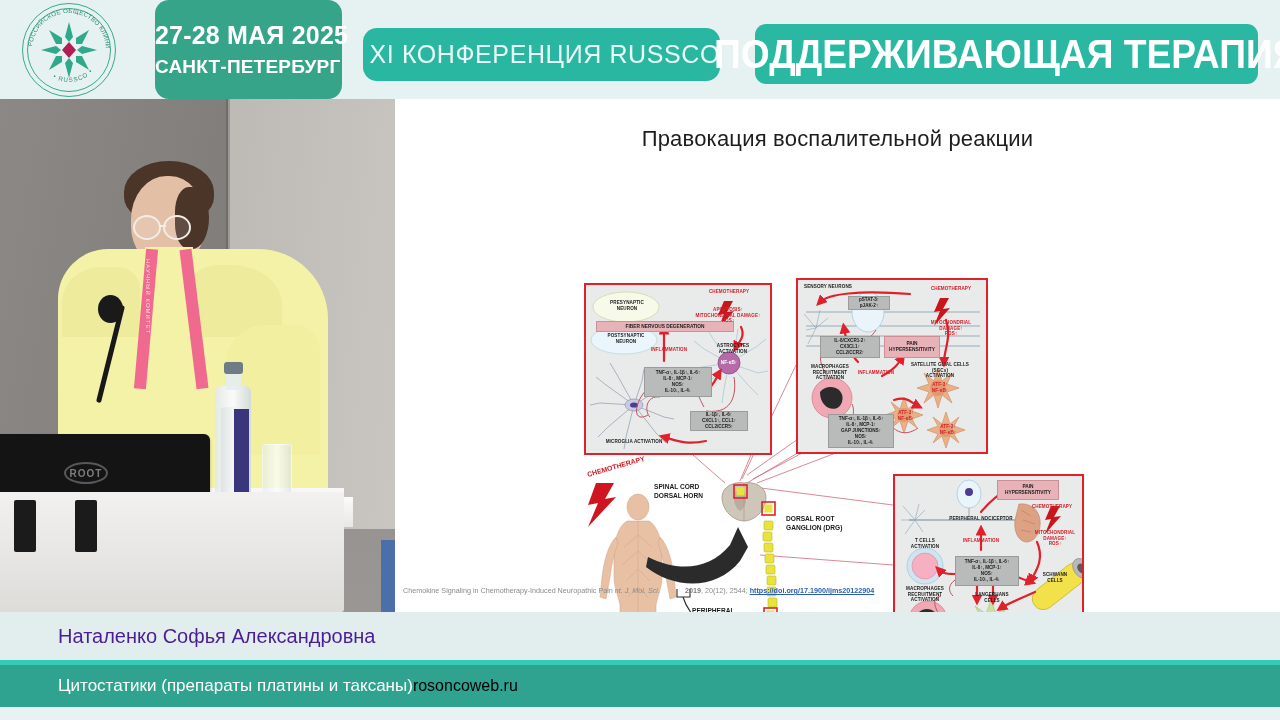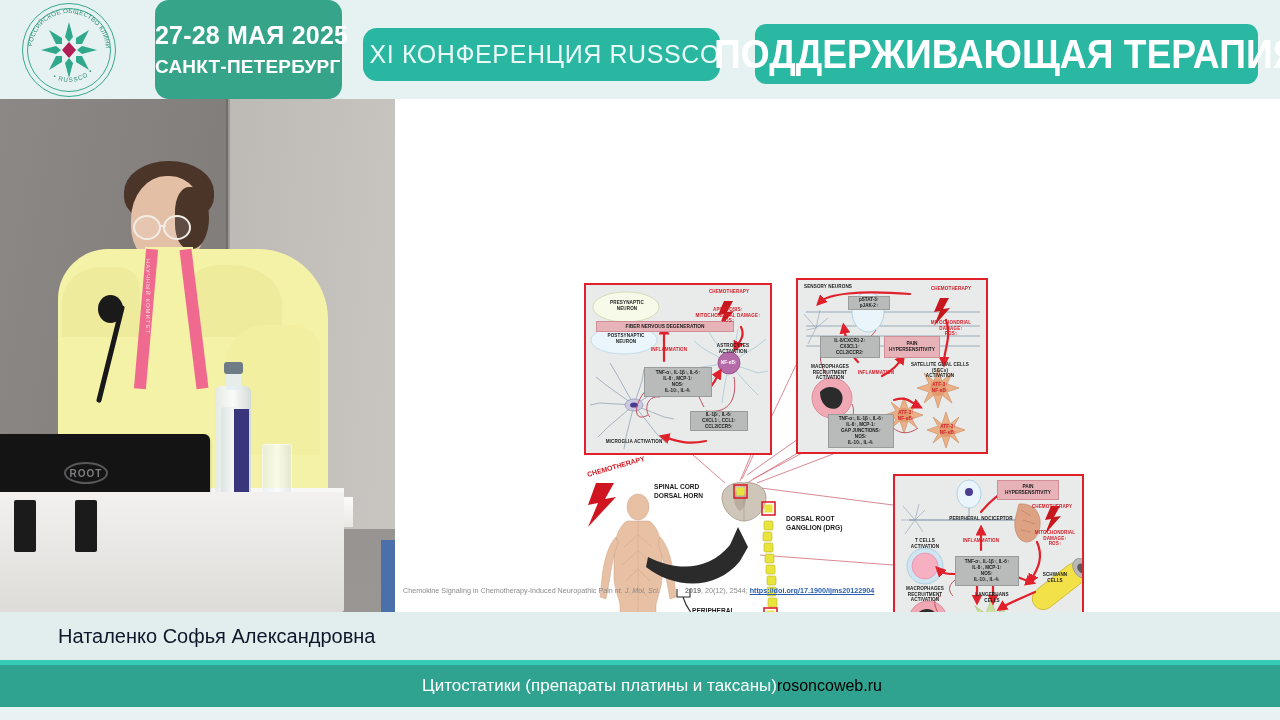--- a/index.html
+++ b/index.html
@@ -290,30 +290,30 @@
   }
   svg { display:block; overflow: visible; }
 
   
   .name-bar {
     position:absolute; left:0; top:612px; width:1280px; height:48px;
     background:#e2eeee;
     display:flex; align-items:center;
   }
   .name-bar span {
-    margin-left: 58px; font-size: 20px; color:#0f172a;
+    margin-left: 58px; font-size: 20px; color:#4c1d95;
   }
   .teal-stripe {
     position:absolute; left:0; top:660px; width:1280px; height:5px;
     background:#35cbb4;
   }
   .topic-bar {
     position:absolute; left:0; top:665px; width:1280px; height:42px;
     background:#2fa38f;
-    display:flex; align-items:center; justify-content:center;
+    display:flex; align-items:center; justify-content:flex-start;
   }
   .topic-bar .t-left { margin-left:58px; font-size:17px; color:#ffffff; }
   .topic-bar .t-right { margin-right:34px; font-size:16px; color:#000000; }
 </style>
 </head>
 <body>
 
 <div id="app">
 
   <div class="header">
@@ -406,20 +406,21 @@
       <div class="glass-stem"></div>
       <div class="glass"></div>
 
       <div class="podium"></div>
       <div class="podium-strap" style="left:14px;"></div>
       <div class="podium-strap" style="left:75px;"></div>
       <div class="blue-chair"></div>
     </div>
 
     <div class="slide">
+      <div class="slide-title">Правокация воспалительной реакции</div>
 
       <div class="figure">
 
         <svg width="885" height="410" style="position:absolute;left:0;top:0;">
           <g stroke="#d06a78" stroke-width="0.8" fill="none">
             <line x1="298" y1="290" x2="330" y2="318"></line>
             <line x1="356" y1="290" x2="345" y2="316"></line>
             <line x1="401" y1="289" x2="352" y2="318"></line>
             <line x1="401" y1="200" x2="347" y2="314"></line>
             <line x1="498" y1="340" x2="358" y2="322"></line>

